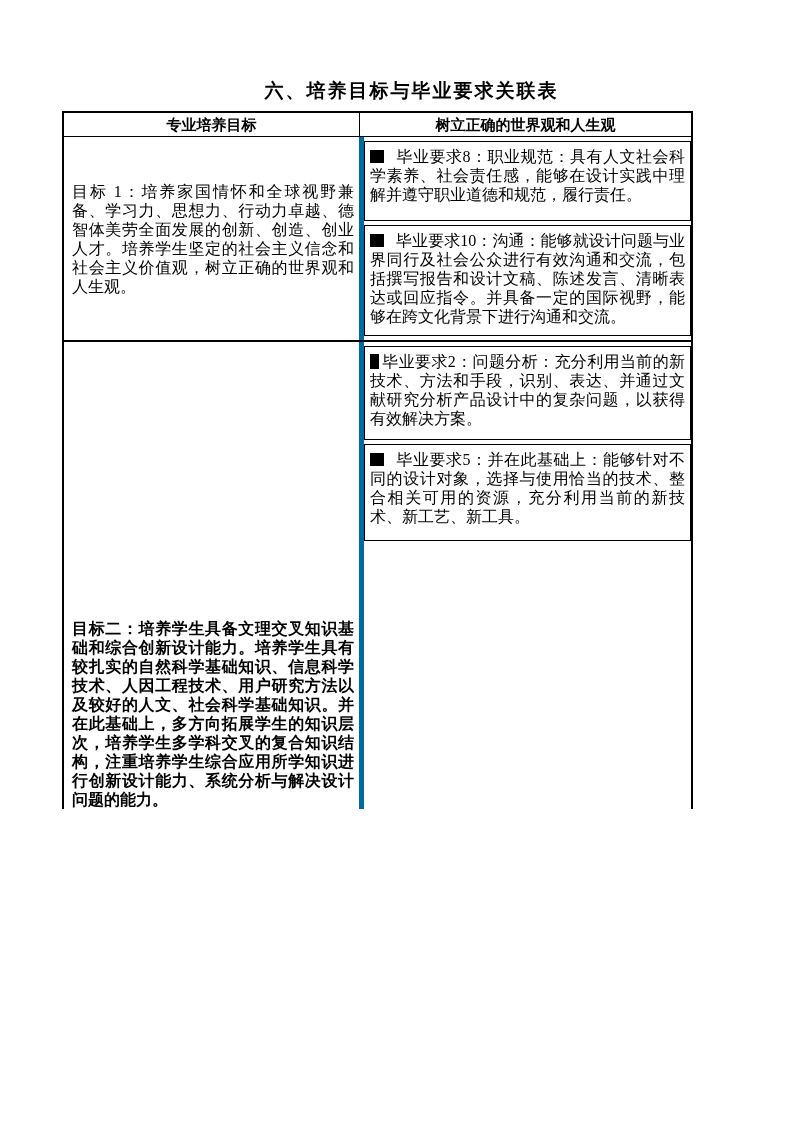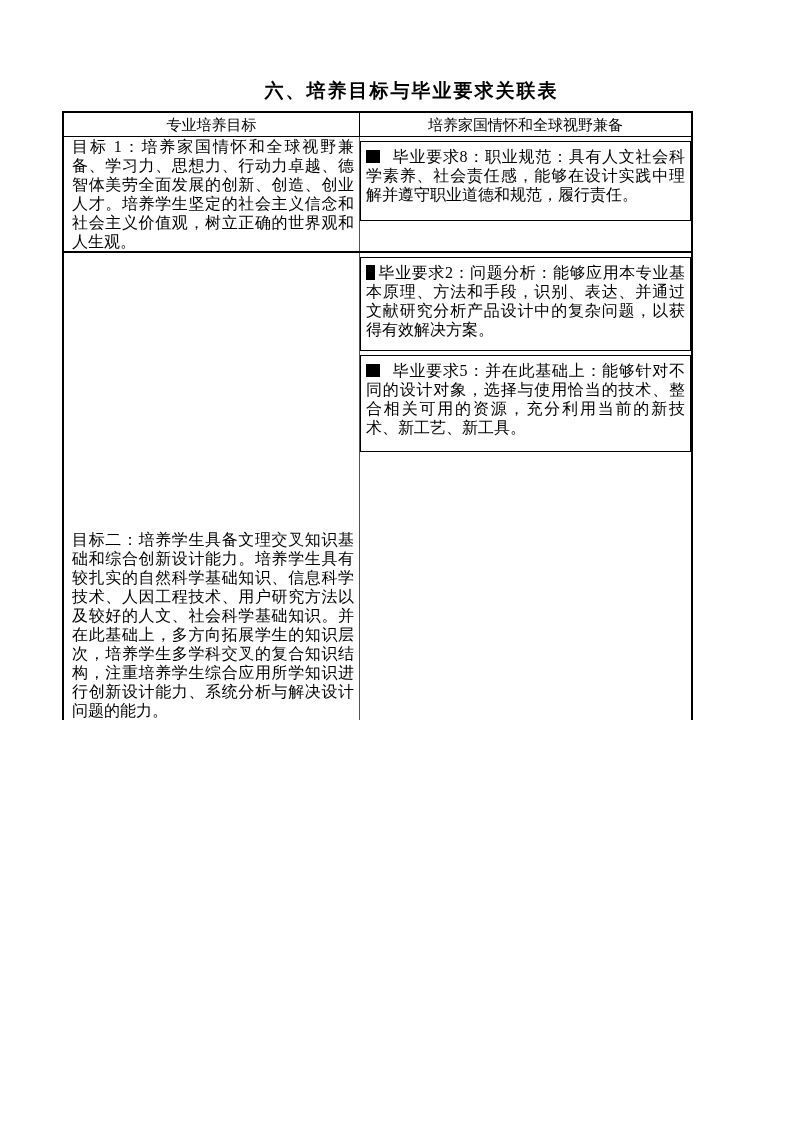--- a/index.html
+++ b/index.html
@@ -14,75 +14,78 @@
     position:absolute; top:78px; left:0; width:799px;
     text-align:center; font-size:19px; font-weight:bold; letter-spacing:2px;padding-left:12px;
   }
   .tbl {
     position:absolute; top:111px; left:62px; width:631px;
     border:2px solid #000; border-bottom:none;
     box-sizing:border-box; background:#fff;
   }
   .hdr { display:grid; grid-template-columns:295px 1fr; border-bottom:1px solid #000; }
   .hdr-cell {
-    text-align:center; font-weight:normal; font-size:15px;
+    text-align:center; font-weight:bold; font-size:15px;
     line-height:18px; padding:3px 0 2px 0;
   }
   .hdr-cell.r { border-left:1px solid #000; }
   .brow { display:grid; grid-template-columns:295px 1fr; }
   .brow.row1 { border-bottom:2px solid #000; }
   .goal {
     padding:0 5px 0 8px; font-size:16px; line-height:19px;
     text-align:justify; text-justify:inter-character;
   }
   .row1 .goal { display:flex; align-items:center; }
-  .row2 .goal-inner { margin-top:277px; }
+  .row2 .goal-inner { margin-top:277px;font-weight:bold; }
   .reqs {
-    border-left:1px solid #0369a1;
+    border-left:5px solid #0369a1;
     display:flex; flex-direction:column; gap:4px; padding:4px 0;
   }
   .req {
     border:1px solid #000; box-sizing:border-box;
     padding:5px 5px 0 5px; font-size:16px; line-height:19px;
     text-align:justify; text-justify:inter-character;
   }
   .bullet { display:inline-block; background:#000; }
   .bullet[data-bullet="square"] { width:14px; height:13px; margin-right:12px; vertical-align:-1px; }
   .bullet[data-bullet="bar"]    { width:9px;  height:15px; margin-right:3px;  vertical-align:-2px; }
 </style>
 </head>
 <body>
 
 <div class="doc-title">六、培养目标与毕业要求关联表</div>
 
 <div class="tbl">
 
   <div class="hdr">
     <div class="hdr-cell">专业培养目标</div>
-    <div class="hdr-cell r">培养家国情怀和全球视野兼备</div>
+    <div class="hdr-cell r">树立正确的世界观和人生观</div>
   </div>
 
   <div class="brow row1">
     <div class="goal">
       <div class="goal-inner">目标 1：培养家国情怀和全球视野兼备、学习力、思想力、行动力卓越、德智体美劳全面发展的创新、创造、创业人才。培养学生坚定的社会主义信念和社会主义价值观，树立正确的世界观和人生观。</div>
     </div>
     <div class="reqs">
       <div class="req" style="min-height:80px">
         <span class="bullet" data-bullet="square"></span><span>毕业要求8：职业规范：具有人文社会科学素养、社会责任感，能够在设计实践中理解并遵守职业道德和规范，履行责任。</span>
       </div>
+      <div class="req" style="min-height:111px">
+        <span class="bullet" data-bullet="square"></span><span>毕业要求10：沟通：能够就设计问题与业界同行及社会公众进行有效沟通和交流，包括撰写报告和设计文稿、陈述发言、清晰表达或回应指令。并具备一定的国际视野，能够在跨文化背景下进行沟通和交流。</span>
+      </div>
     </div>
   </div>
 
   <div class="brow row2">
     <div class="goal">
       <div class="goal-inner">目标二：培养学生具备文理交叉知识基础和综合创新设计能力。培养学生具有较扎实的自然科学基础知识、信息科学技术、人因工程技术、用户研究方法以及较好的人文、社会科学基础知识。并在此基础上，多方向拓展学生的知识层次，培养学生多学科交叉的复合知识结构，注重培养学生综合应用所学知识进行创新设计能力、系统分析与解决设计问题的能力。</div>
     </div>
     <div class="reqs">
       <div class="req" style="min-height:94px">
-        <span class="bullet" data-bullet="bar"></span><span>毕业要求2：问题分析：能够应用本专业基本原理、方法和手段，识别、表达、并通过文献研究分析产品设计中的复杂问题，以获得有效解决方案。</span>
+        <span class="bullet" data-bullet="bar"></span><span>毕业要求2：问题分析：充分利用当前的新技术、方法和手段，识别、表达、并通过文献研究分析产品设计中的复杂问题，以获得有效解决方案。</span>
       </div>
       <div class="req" style="min-height:97px">
         <span class="bullet" data-bullet="square"></span><span>毕业要求5：并在此基础上：能够针对不同的设计对象，选择与使用恰当的技术、整合相关可用的资源，充分利用当前的新技术、新工艺、新工具。</span>
       </div>
     </div>
   </div>
 
 </div>
 
 </body></html>

